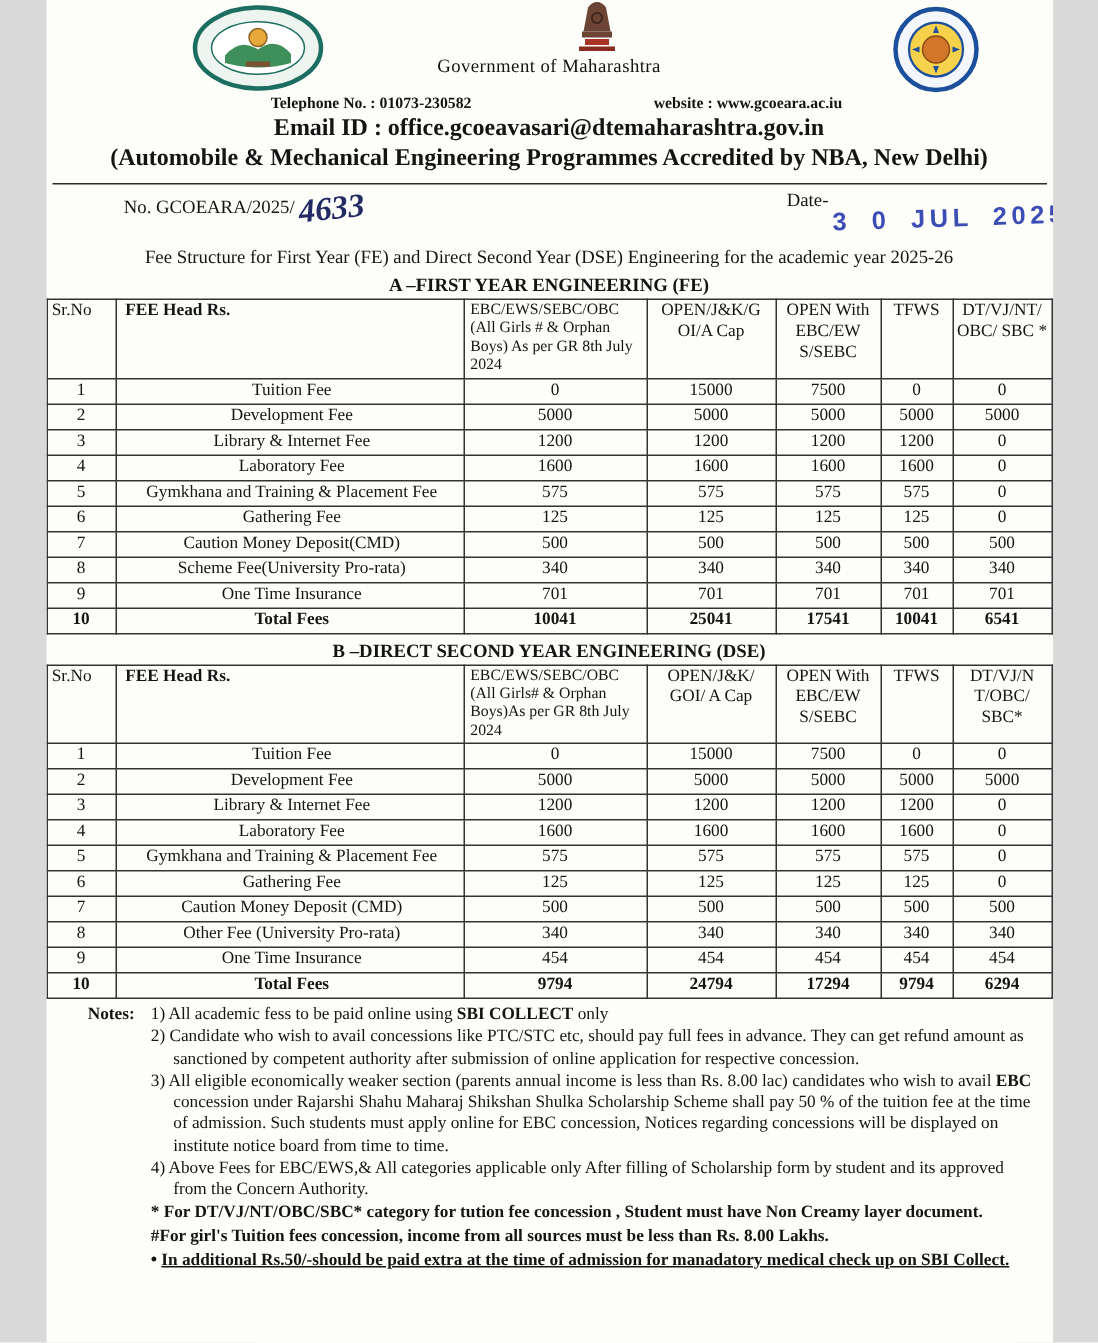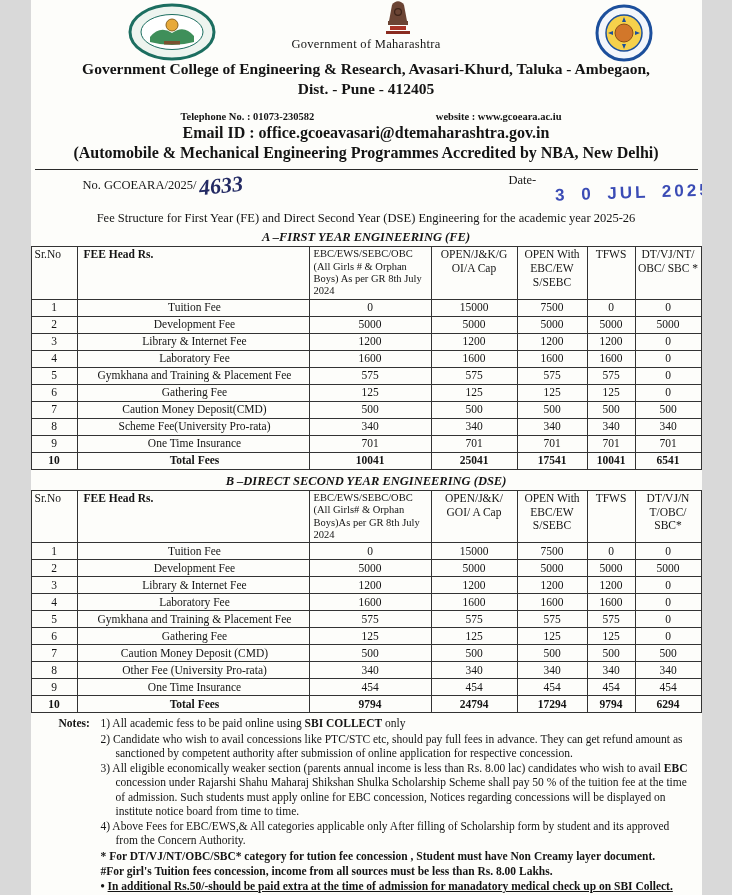--- a/index.html
+++ b/index.html
@@ -41,35 +41,34 @@
   .rule { border-top: 1.5px solid #2a2a2a; margin: 7px 4px 0 4px; }
 
   
   .ref-row { position: relative; height: 40px; }
   .ref-left { position: absolute; left: 52px; top: 5px; font-size: 12.5px; }
   .ref-hand {
     display: inline-block; margin-left: 3px;
     font-style: italic; font-weight: bold; font-size: 22px; line-height: 1;
     color: #232a63; transform: rotate(-6deg); vertical-align: -4px;
   }
-  .date-label { position: absolute; left: 478px; top: 3px; font-size: 12.5px; }
+  .date-label { position: absolute; left: 494px; top: 3px; font-size: 12.5px; }
   .date-stamp {
     position: absolute; left: 524px; top: 13px;
     font-family: "Liberation Sans", sans-serif;
     font-weight: bold; font-size: 17px; color: #2b3db0;
     letter-spacing: 3px; word-spacing: 6px;
     transform: rotate(-2deg); white-space: nowrap; opacity: .92;
   }
 
   
   .doc-title { text-align: center; font-size: 12.5px; margin-top: 1px; }
   .table-caption {
     text-align: center; font-weight: bold; font-size: 12.5px;
     margin: 4px 0 1px 0;
-    font-style: italic;
   }
 
   
   table.fee-table {
     border-collapse: collapse; width: 716px; margin: 0 auto;
     font-size: 11.5px; border: 1.5px solid #222; table-layout: fixed;
   }
   .fee-table th, .fee-table td { border: 1px solid #333; }
   .fee-table th {
     font-weight: normal; vertical-align: top; 
@@ -122,24 +121,20 @@
       <svg width="62" height="58" viewBox="0 0 62 58">
         <circle cx="31" cy="29" r="27" fill="#f3f6fb" stroke="#1c4f9c" stroke-width="3"></circle>
         <circle cx="31" cy="29" r="18" fill="#f6d14b" stroke="#1c4f9c" stroke-width="1.5"></circle>
         <circle cx="31" cy="29" r="9" fill="#d2772a" stroke="#8a4d16" stroke-width="1"></circle>
         <path d="M31 13 l2 5 h-4 z M31 45 l2 -5 h-4 z M15 29 l5 2 v-4 z M47 29 l-5 2 v-4 z" fill="#1c4f9c"></path>
       </svg>
     </div>
 
     <div class="gov-line">Government of Maharashtra</div>
 
-    <div class="college-name">
-      <div>Government College of Engineering &amp; Research, Avasari-Khurd,  Taluka - Ambegaon,</div>
-      <div>Dist. - Pune - 412405</div>
-    </div>
 
     <div class="contact-row">
       <span>Telephone No. : 01073-230582</span>
       <span>website : www.gcoeara.ac.iu</span>
     </div>
     <div class="email-line">Email ID : office.gcoeavasari@dtemaharashtra.gov.in</div>
     <div class="accreditation-line">(Automobile &amp; Mechanical Engineering Programmes Accredited by NBA, New Delhi)</div>
   </div>
 
   <div class="rule"></div>

